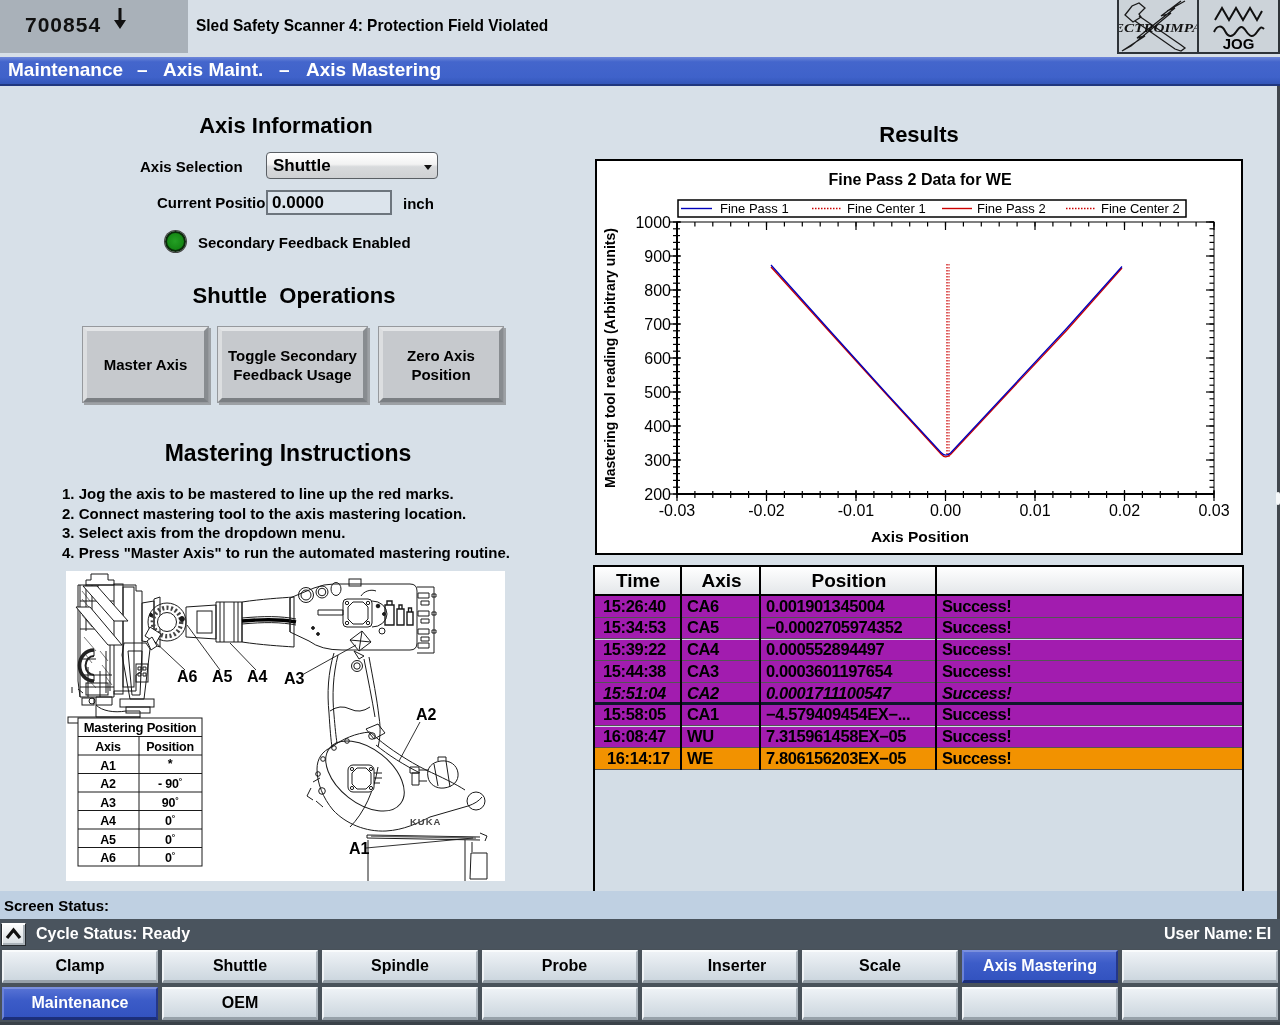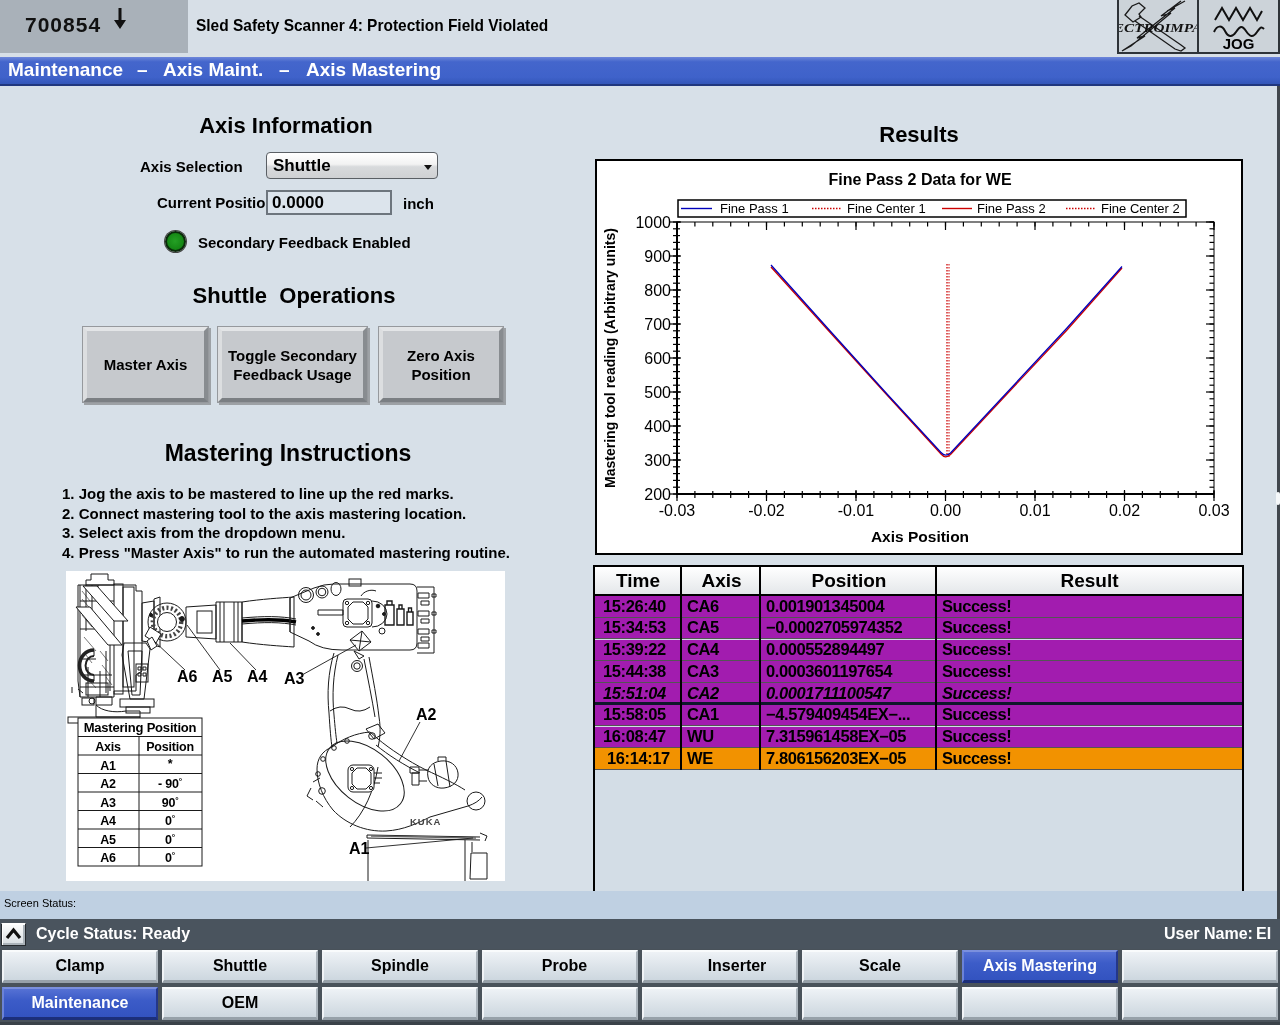--- a/index.html
+++ b/index.html
@@ -48,21 +48,21 @@
 
 #rtable { left:593px; top:565px; width:651px; height:349px; background:#d3dde6; border:2px solid #000; }
 #rtable .hrow { position:absolute; left:0; top:0; width:647px; height:29px; background:linear-gradient(#ffffff, #e4e7ea); border-bottom:2px solid #000; }
 #rtable .hcell { position:absolute; top:3px; font-weight:bold; font-size:19px; text-align:center; }
 #rtable .row { position:absolute; width:647px; height:21.7px; background:#a21caf; }
 #rtable .cell { position:absolute; top:0.5px; font-weight:bold; font-size:16.5px; white-space:nowrap; letter-spacing:-0.4px; }
 #rtable .vline { position:absolute; top:0; width:2px; background:#000; }
 
 
 #statusbar { left:0; top:891px; width:1280px; height:28px; background:#bfd0e2; }
-#statusbar .t { position:absolute; left:4px; top:5px; font-weight:normal; font-size:11px; }
+#statusbar .t { position:absolute; left:4px; top:5px; font-weight:bold; font-size:15px; }
 #darkbar { left:0; top:919px; width:1280px; height:30px; background:#4a545e; color:#ffffff; font-weight:bold; font-size:16px; }
 #upbtn { position:absolute; left:1px; top:4px; width:25px; height:23px; background:linear-gradient(#fdfefe,#d6dce1); border:1px solid #252a2f; border-top-color:#fff; box-shadow:inset 1px 1px 0 #fff, inset -2px -2px 0 #aab2b9; }
 #btngrid { left:0; top:949px; width:1280px; height:73px; background:#49525a; }
 .navbtn { position:absolute; width:156px; height:33px; background:linear-gradient(#eef2f6 0%, #dde4ea 50%, #cdd7df 100%); border-top:2px solid #f9fbfc; border-left:2px solid #f0f3f6; border-bottom:3px solid #97a1a9; border-right:2px solid #aab3bb; display:flex; align-items:center; justify-content:center; font-weight:bold; font-size:16px; color:#000; }
 .navbtn.active { background:linear-gradient(#5571d4 0%, #3c5cc8 40%, #3353c0 100%); border-top:2px solid #7b90dd; border-left:2px solid #6a82d8; border-bottom:3px solid #1c2f7a; border-right:2px solid #24378a; color:#fff; }
 #botline { left:0; top:1022px; width:1280px; height:3px; background:#3a4249; }
 </style>
 </head>
 <body>
 
@@ -521,21 +521,20 @@
   <path d="M174,106 L230,168 L290,234 L344,293 Q348.5,298.3 353.5,293.5 L410,233 L470,169 L525,107" fill="none" stroke="#cc0000" stroke-width="1.3"></path>
   <path d="M174,104 L230,166.5 L290,233 L344,291.5 Q348.5,296.5 353.5,292 L410,231.5 L470,167 L525,105.5" fill="none" stroke="#0000bb" stroke-width="1.3"></path>
 </svg>
 </div>
 
 <div class="abs" id="rtable">
   <div class="hrow"></div>
   <div class="hcell" style="left:0px; width:86px;">Time</div>
   <div class="hcell" style="left:87px; width:79px;">Axis</div>
   <div class="hcell" style="left:166px; width:176px;">Position</div>
-  <div class="hcell" style="left:342px; width:305px;">Result</div>
   <div id="rtbody">
     <div class="row" style="top:29.0px; border-bottom:1px solid #555;">
         <span class="cell" style="left:8px;">15:26:40</span>
         <span class="cell" style="left:92px;">CA6</span>
         <span class="cell" style="left:171px;">0.001901345004</span>
         <span class="cell" style="left:347px;">Success!</span>
       </div>
     <div class="row" style="top:50.75px; border-bottom:1px solid #555;">
         <span class="cell" style="left:8px;">15:34:53</span>
         <span class="cell" style="left:92px;">CA5</span>

